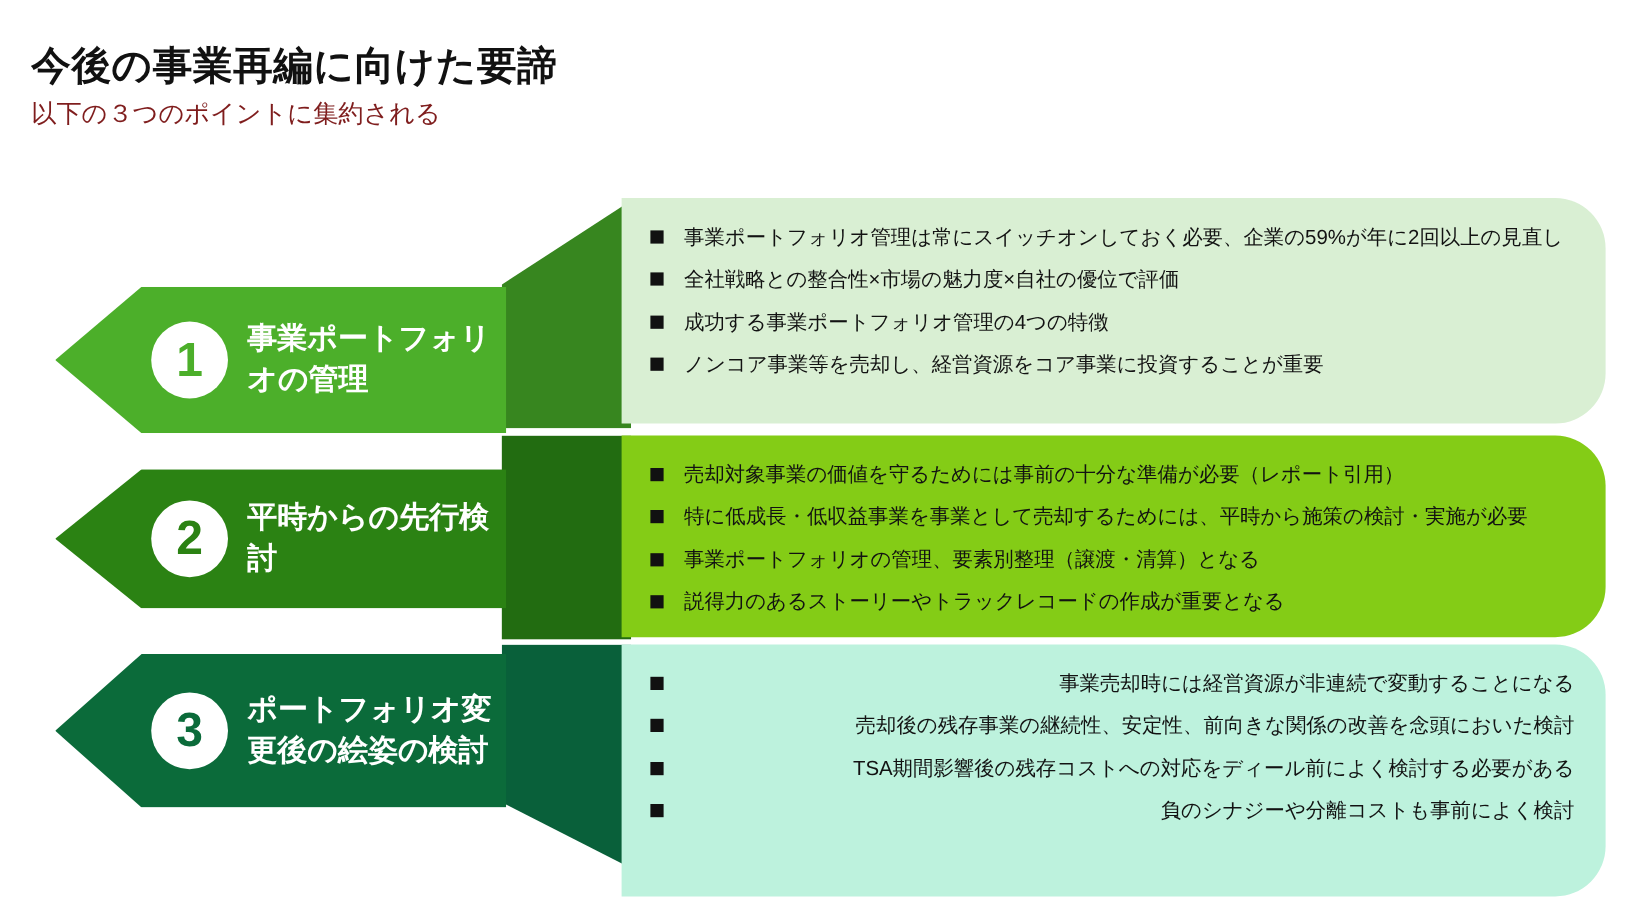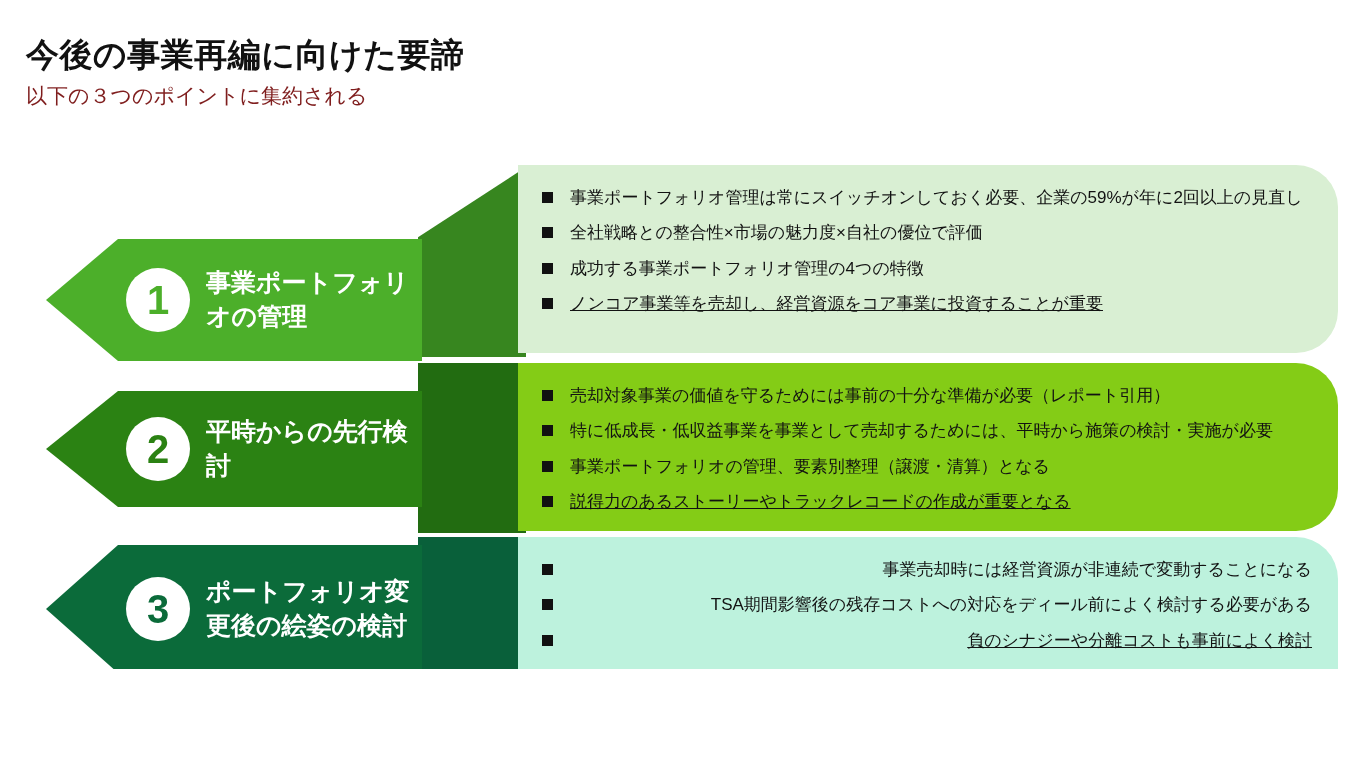--- a/index.html
+++ b/index.html
@@ -8,21 +8,21 @@
     padding: 0;
     background: #ffffff;
   }
   body {
     font-family: "Liberation Sans", "DejaVu Sans", sans-serif;
     color: #1a1a1a;
   }
   #slide {
     position: relative;
     width: 1359px;
-    height: 669px;
+    height: 760px;
     background: #ffffff;
     overflow: hidden;
   }
 
   
   .slide-header {
     position: absolute;
     left: 26px;
     top: 36px;
     width: 900px;
@@ -184,21 +184,21 @@
   }
   .bullet {
     display: flex;
     align-items: flex-start;
     margin-bottom: 14px;
     font-size: 17px;
     line-height: 1.25;
     color: #121212;
     white-space: nowrap;
   }
-  .bullet:last-child { margin-bottom: 0; text-decoration: underline; }
+  .bullet:last-child { margin-bottom: 0; }
   .bullet-marker {
     flex: 0 0 auto;
     width: 11px;
     height: 11px;
     background: #111111;
     margin-right: 17px;
     margin-top: 5px;
   }
   .bullet-text { flex: 1 1 auto; }
 </style>
@@ -273,20 +273,24 @@
     <div class="row row-3">
       <div class="connector conn-3"></div>
       <div class="panel panel-3">
         <ul class="bullets">
           <li class="bullet">
             <span class="bullet-marker"></span>
             <span class="bullet-text">事業売却時には経営資源が非連続で変動することになる</span>
           </li>
           <li class="bullet">
             <span class="bullet-marker"></span>
+            <span class="bullet-text">売却後の残存事業の継続性、安定性、前向きな関係の改善を念頭においた検討</span>
+          </li>
+          <li class="bullet">
+            <span class="bullet-marker"></span>
             <span class="bullet-text">TSA期間影響後の残存コストへの対応をディール前によく検討する必要がある</span>
           </li>
           <li class="bullet">
             <span class="bullet-marker"></span>
             <span class="bullet-text">負のシナジーや分離コストも事前によく検討</span>
           </li>
         </ul>
       </div>
       <div class="chevron chev-3">
         <div class="num-circle num-3">3</div>

